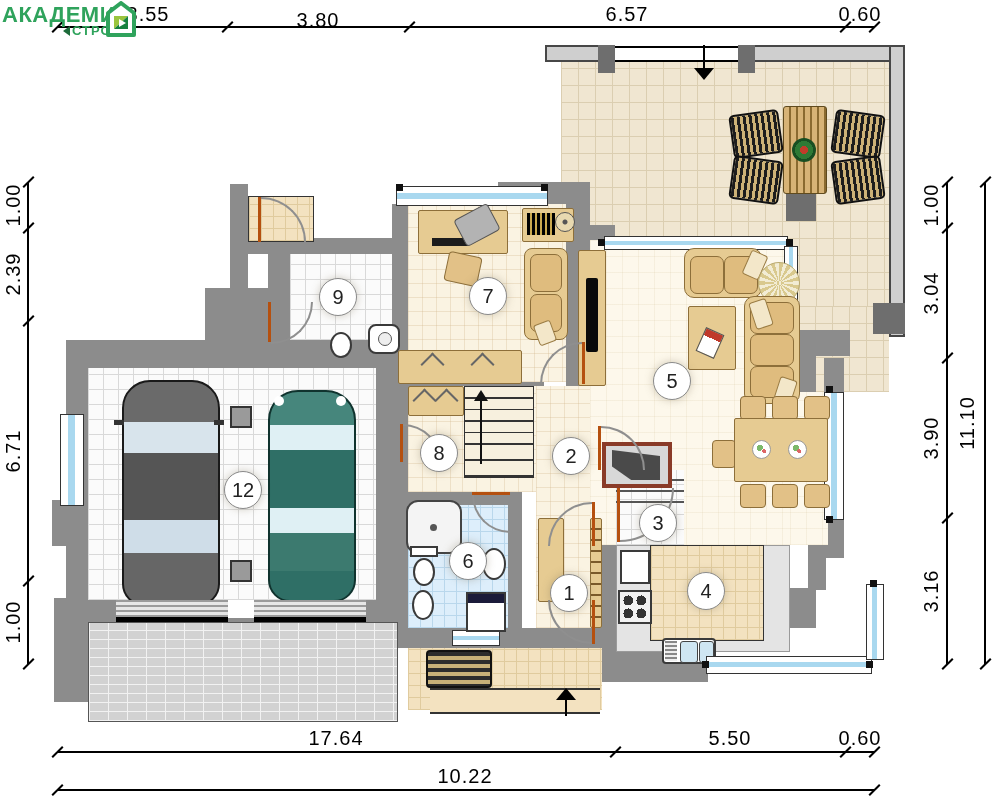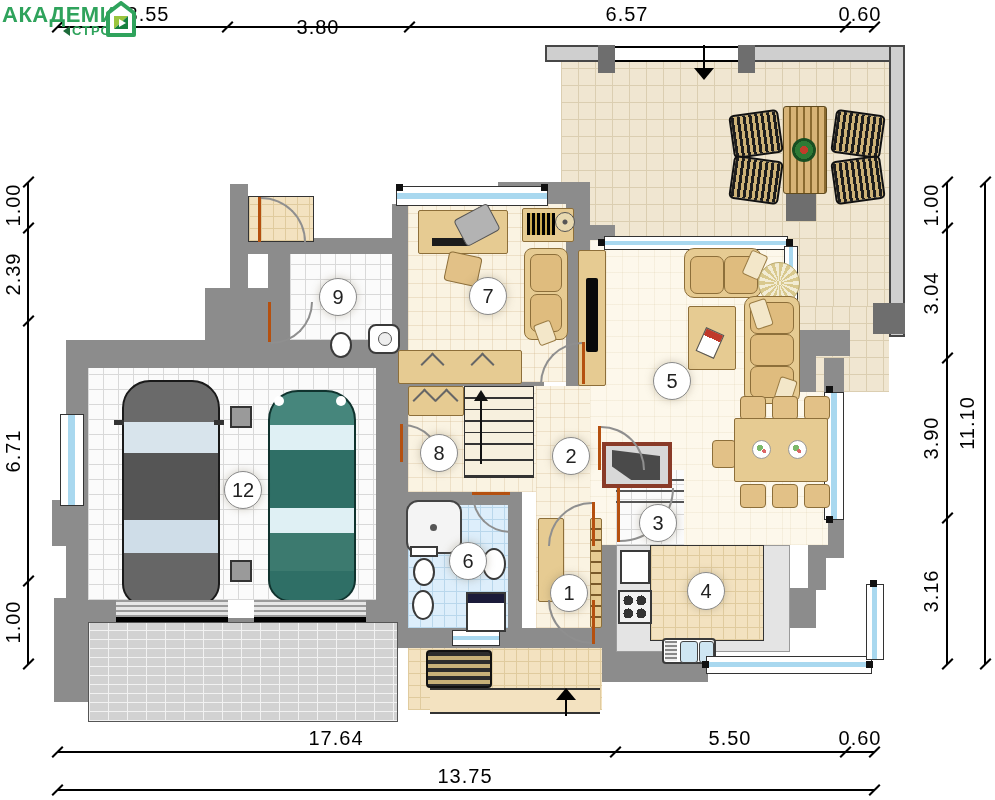--- a/index.html
+++ b/index.html
@@ -298,37 +298,37 @@
       <span>12</span>
     </div>
 
   <div class="dline" style="left:57px;top:26px;width:817px;height:2px"></div>
   <div class="tick" style="left:50px;top:26px"></div>
   <div class="tick" style="left:220px;top:26px"></div>
   <div class="tick" style="left:402px;top:26px"></div>
   <div class="tick" style="left:838px;top:26px"></div>
   <div class="tick" style="left:867px;top:26px"></div>
   <div class="dlab" style="left:148px;top:3px">3.55</div>
-  <div class="dlab" style="left:318px;top:16px">3.80</div>
+  <div class="dlab" style="left:318px;top:9px">3.80</div>
   <div class="dlab" style="left:627px;top:3px">6.57</div>
   <div class="dlab" style="left:860px;top:3px">0.60</div>
 
   <div class="dline" style="left:57px;top:751px;width:817px;height:2px"></div>
   <div class="tick" style="left:50px;top:751px"></div>
   <div class="tick" style="left:608px;top:751px"></div>
   <div class="tick" style="left:838px;top:751px"></div>
   <div class="tick" style="left:867px;top:751px"></div>
   <div class="dlab" style="left:336px;top:727px">17.64</div>
   <div class="dlab" style="left:730px;top:727px">5.50</div>
   <div class="dlab" style="left:860px;top:727px">0.60</div>
 
   <div class="dline" style="left:57px;top:789px;width:817px;height:2px"></div>
   <div class="tick" style="left:50px;top:789px"></div>
   <div class="tick" style="left:867px;top:789px"></div>
-  <div class="dlab" style="left:465px;top:765px">13.75</div>
+  <div class="dlab" style="left:465px;top:765px">10.22</div>
 
   <div class="dline" style="left:27px;top:182px;width:2px;height:482px"></div>
   <div class="tick" style="left:21px;top:181px"></div>
   <div class="tick" style="left:21px;top:227px"></div>
   <div class="tick" style="left:21px;top:320px"></div>
   <div class="tick" style="left:21px;top:580px"></div>
   <div class="tick" style="left:21px;top:663px"></div>
   <div class="dlabv" style="left:13px;top:205px">1.00</div>
   <div class="dlabv" style="left:13px;top:274px">2.39</div>
   <div class="dlabv" style="left:13px;top:451px">6.71</div>

